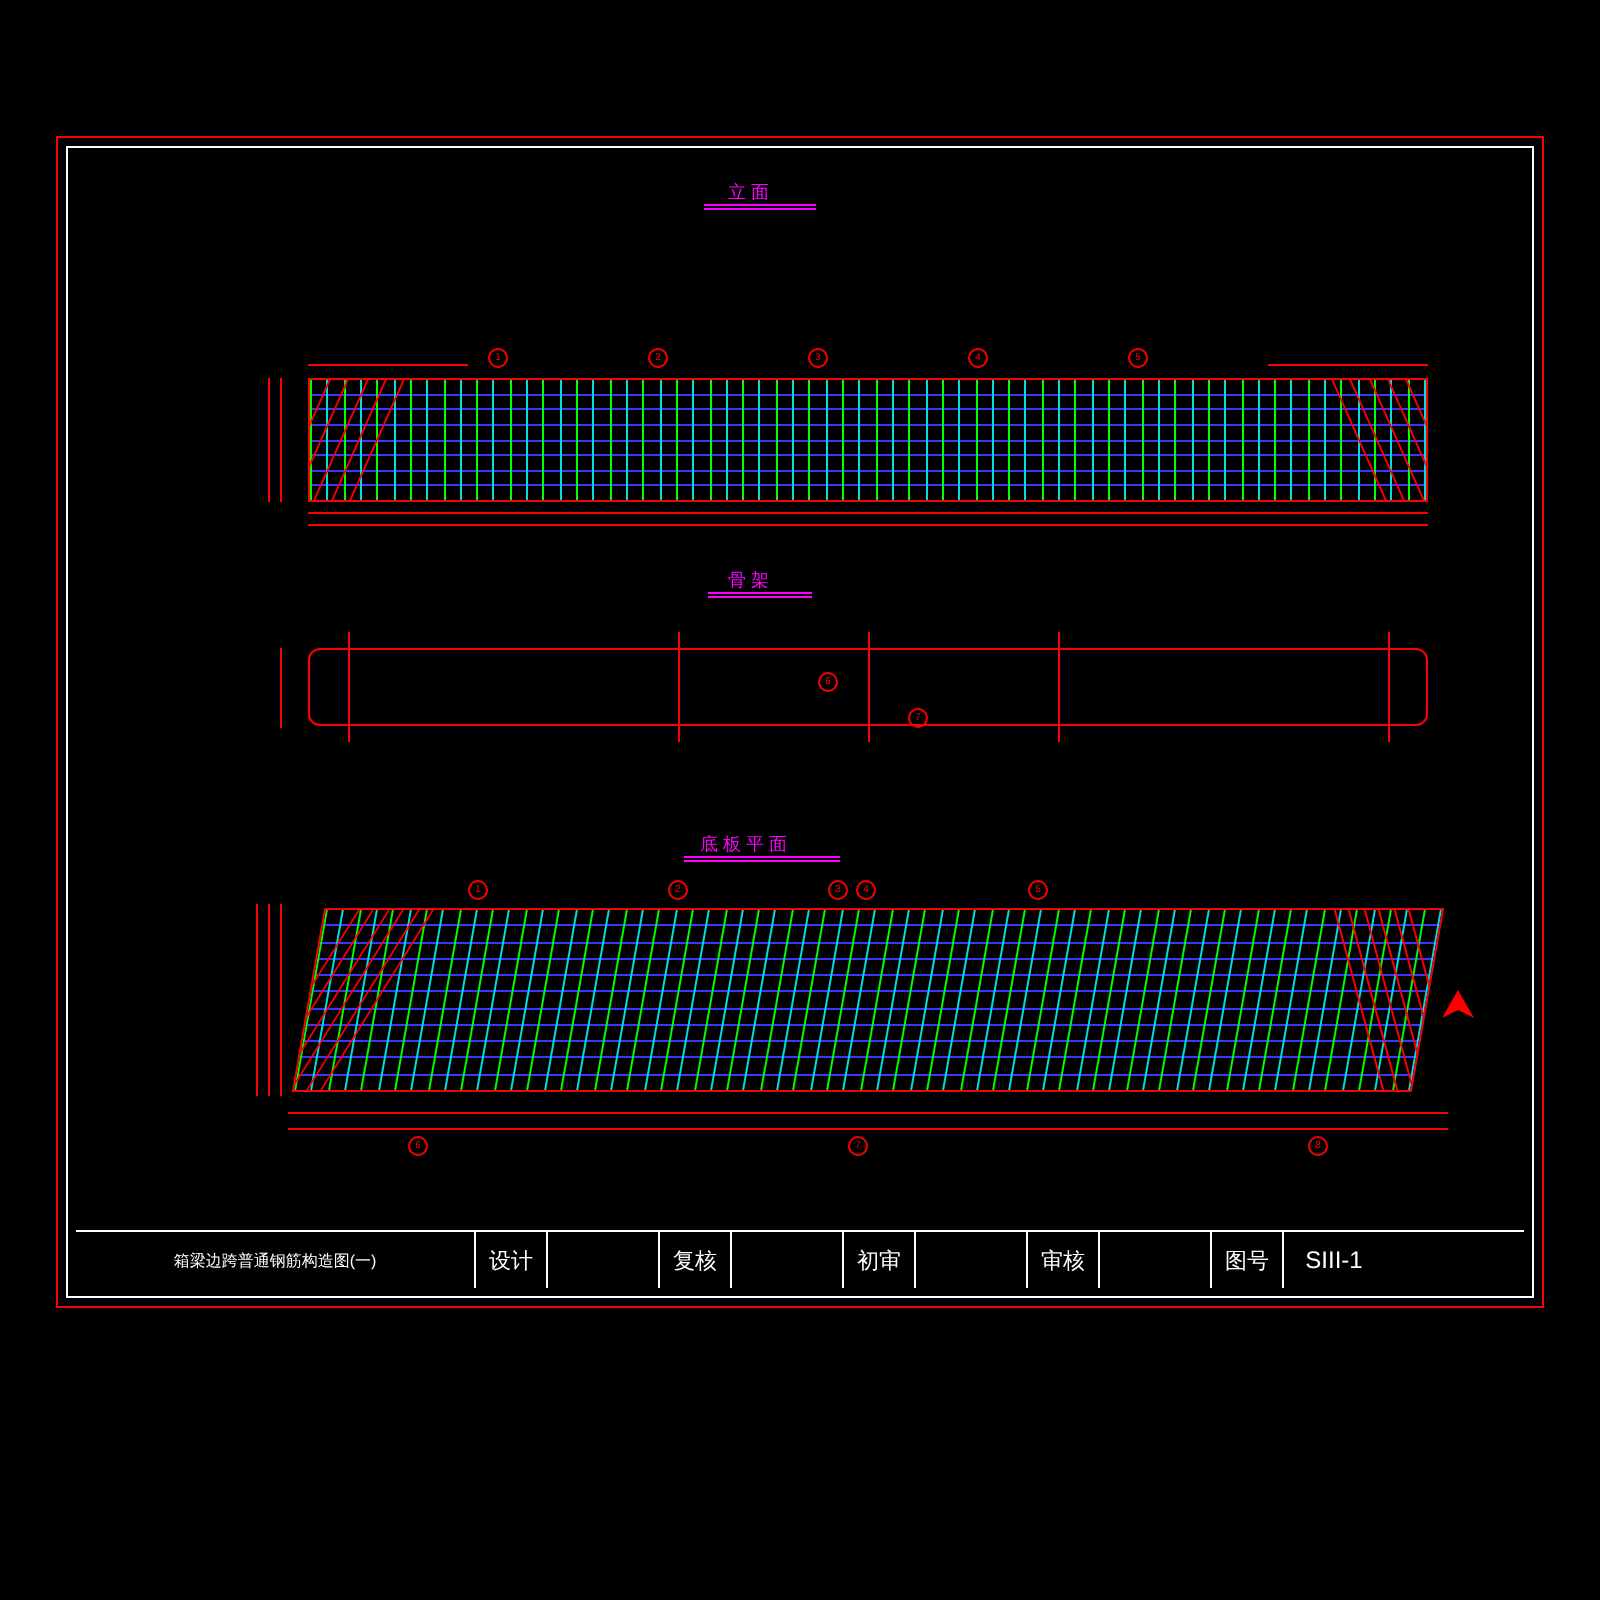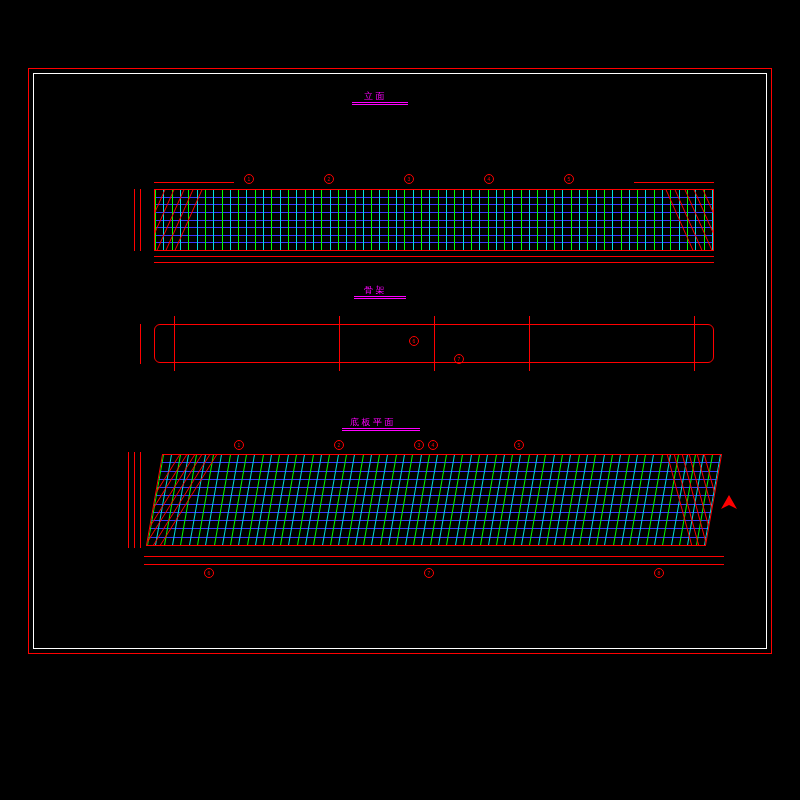--- a/index.html
+++ b/index.html
@@ -398,15 +398,28 @@
     <div class="callout" style="left:394px; top:366px;">4</div>
     <div class="callout" style="left:480px; top:366px;">5</div>
     <div class="callout" style="left:170px; top:494px;">6</div>
     <div class="callout" style="left:390px; top:494px;">7</div>
     <div class="callout" style="left:620px; top:494px;">8</div>
 
     <svg style="position:absolute; right:28px; top:420px;" width="18" height="18">
       <polygon points="9,1 17,15 9,11 1,15" fill="#f00"></polygon>
     </svg>
 
+    <div class="title-block">
+      <div class="tb-cell tb-drawing-title">箱梁边跨普通钢筋构造图(一)</div>
+      <div class="tb-cell tb-label">设计</div>
+      <div class="tb-cell tb-value"></div>
+      <div class="tb-cell tb-label">复核</div>
+      <div class="tb-cell tb-value"></div>
+      <div class="tb-cell tb-label">初审</div>
+      <div class="tb-cell tb-value"></div>
+      <div class="tb-cell tb-label">审核</div>
+      <div class="tb-cell tb-value"></div>
+      <div class="tb-cell tb-label">图号</div>
+      <div class="tb-cell tb-num" style="border-right:none;">SIII-1</div>
+    </div>
 
   </div>
 </div>
 
 </body></html>

